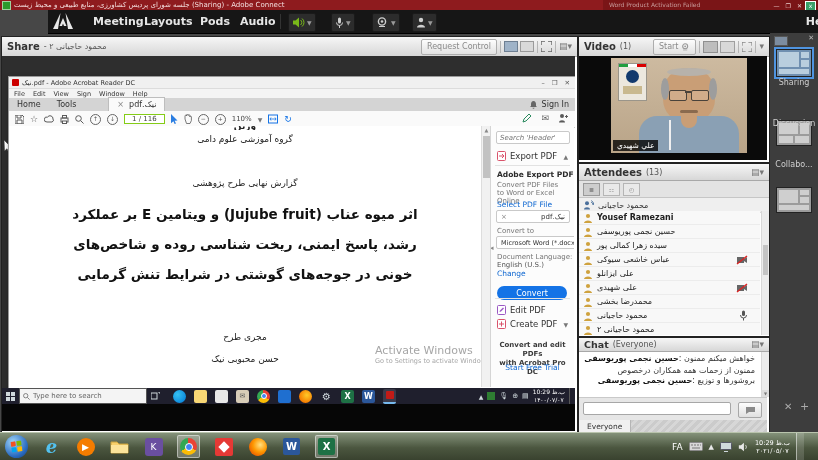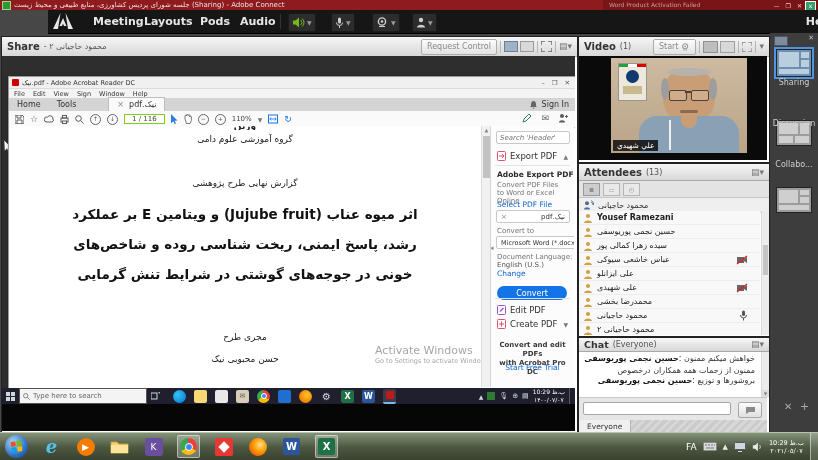--- a/index.html
+++ b/index.html
@@ -627,21 +627,21 @@
     <div class="hico">
         <div style="width:18px;height:18px;border-radius:50%;background:radial-gradient(circle at 62% 38%,#ffe082,#ff9800 45%,#e65100 85%);"></div>
       </div>
     <div class="hico">
         <div style="width:17px;height:17px;background:#2b579a;border-radius:2px;color:#fff;font-weight:bold;font-size:10px;display:flex;align-items:center;justify-content:center;">W</div>
       </div>
     <div class="hico hl">
         <div style="width:17px;height:17px;background:#1e7145;border-radius:2px;color:#fff;font-weight:bold;font-size:10px;display:flex;align-items:center;justify-content:center;">X</div>
       </div>
 
-    <div class="flex" style="margin-left:auto;gap:6px;padding-right:0;">
+    <div class="flex" style="margin-left:auto;gap:6px;padding-right:14px;">
       <span style="color:#fff;font-size:9px;">FA</span>
       <svg width="14" height="9" viewBox="0 0 14 9">
           <rect x="0.5" y="0.5" width="13" height="8" rx="1" fill="#d8d8d8" stroke="#888"></rect>
           <path d="M2 3 h2 M5 3 h2 M8 3 h2 M11 3 h1 M3 6 h8" stroke="#777"></path>
         </svg>
       <span style="color:#e8e8e8;font-size:7px;">▲</span>
       <svg width="12" height="10" viewBox="0 0 12 10">
           <rect x="0.5" y="0.5" width="11" height="7" rx="1" fill="#cfd8dc" stroke="#556"></rect>
           <path d="M4 9.5 h4" stroke="#cfd8dc"></path>
         </svg>

